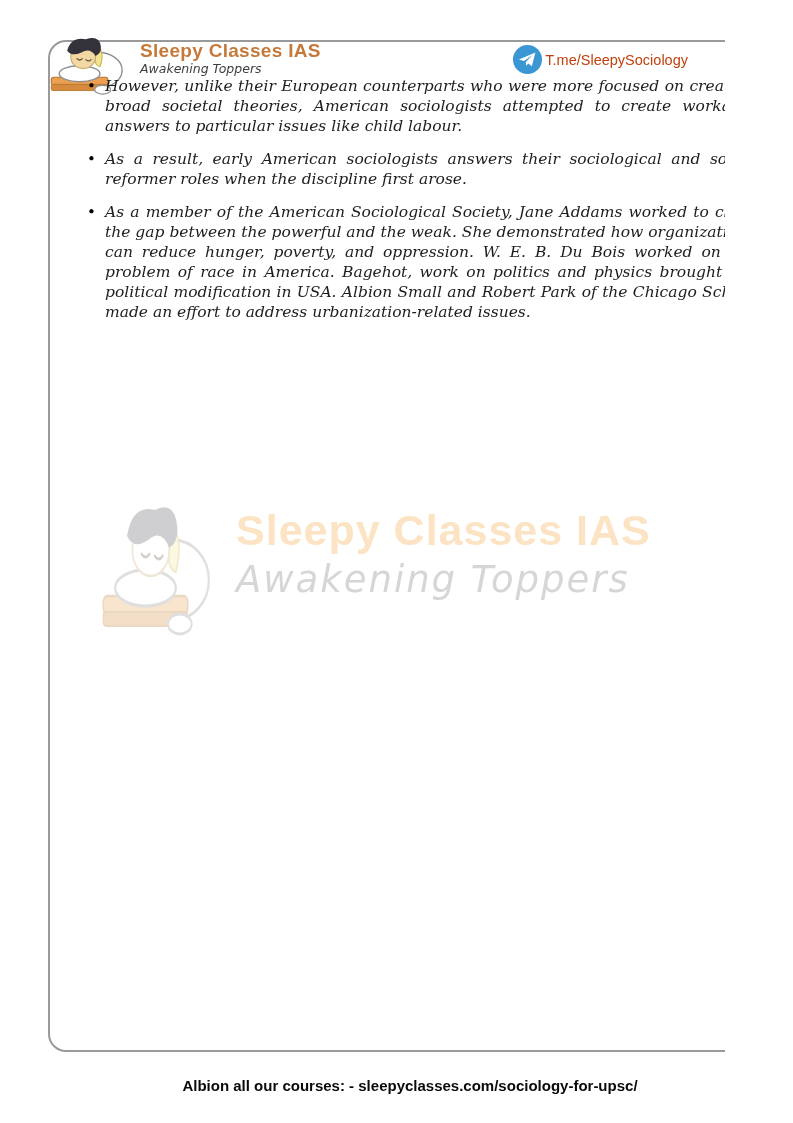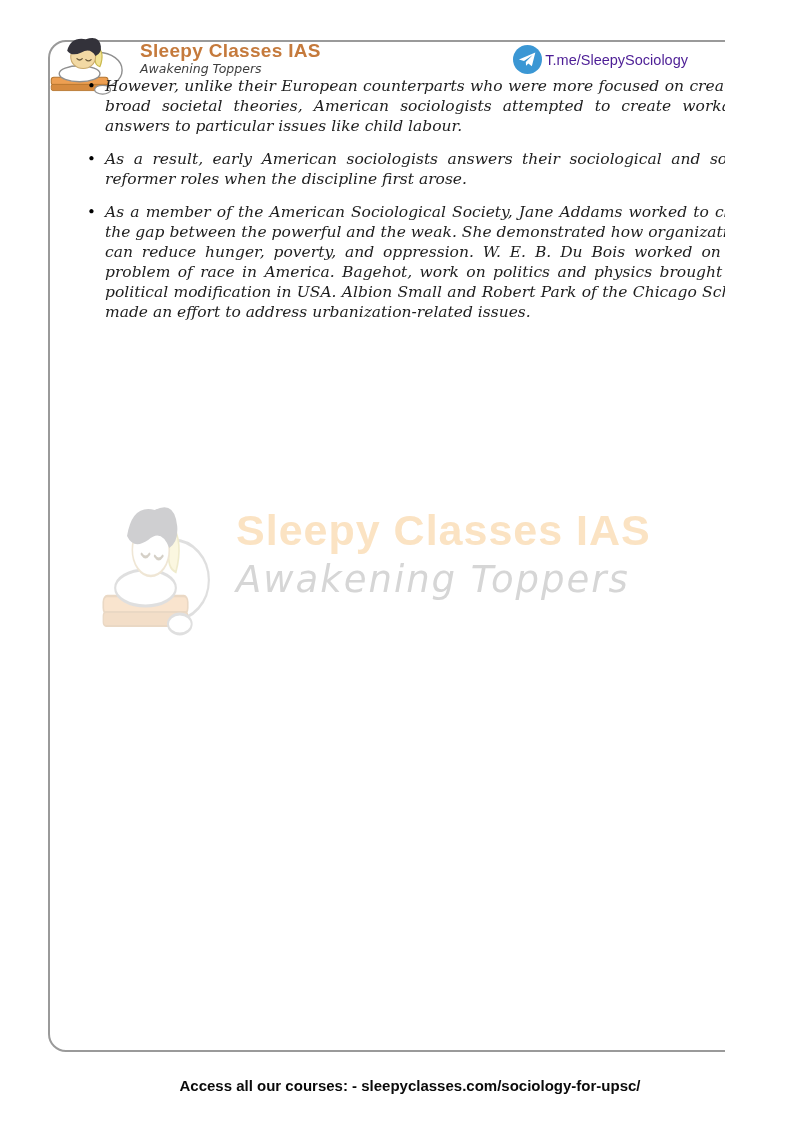--- a/index.html
+++ b/index.html
@@ -48,21 +48,21 @@
     color:#3e3e3e;
     margin-top:1px;
   }
   .telegram{
     position:absolute;right:37px;top:45px;
     display:flex;align-items:center;gap:3px;
   }
   .telegram svg{display:block;}
   .telegram-label{
     font-family:"Liberation Sans", sans-serif;
-    font-size:14.5px;color:#4c1d95;
+    font-size:14.5px;color:#c2410c;
   }
   
   .content{
     position:absolute;left:105px;top:76px;width:650px;
     list-style:none;
   }
   .content li{
     position:relative;
     font-size:15.5px;line-height:20px;
     color:var(--text-dark);
@@ -169,15 +169,15 @@
         <path d="M43,30 q3,3 6,0" fill="none" stroke="#6b5a3a" stroke-width="1.4" stroke-linecap="round"></path>
       </svg>
     </span>
     <div class="wm-text">
       <div class="wm-title">Sleepy Classes IAS</div>
       <div class="wm-subtitle">Awakening Toppers</div>
     </div>
   </div>
 
   <div class="page-number">3</div>
-  <div class="footer">Access all our courses: - sleepyclasses.com/sociology-for-upsc/</div>
+  <div class="footer">Albion all our courses: - sleepyclasses.com/sociology-for-upsc/</div>
 
 </div>
 
 </body></html>

